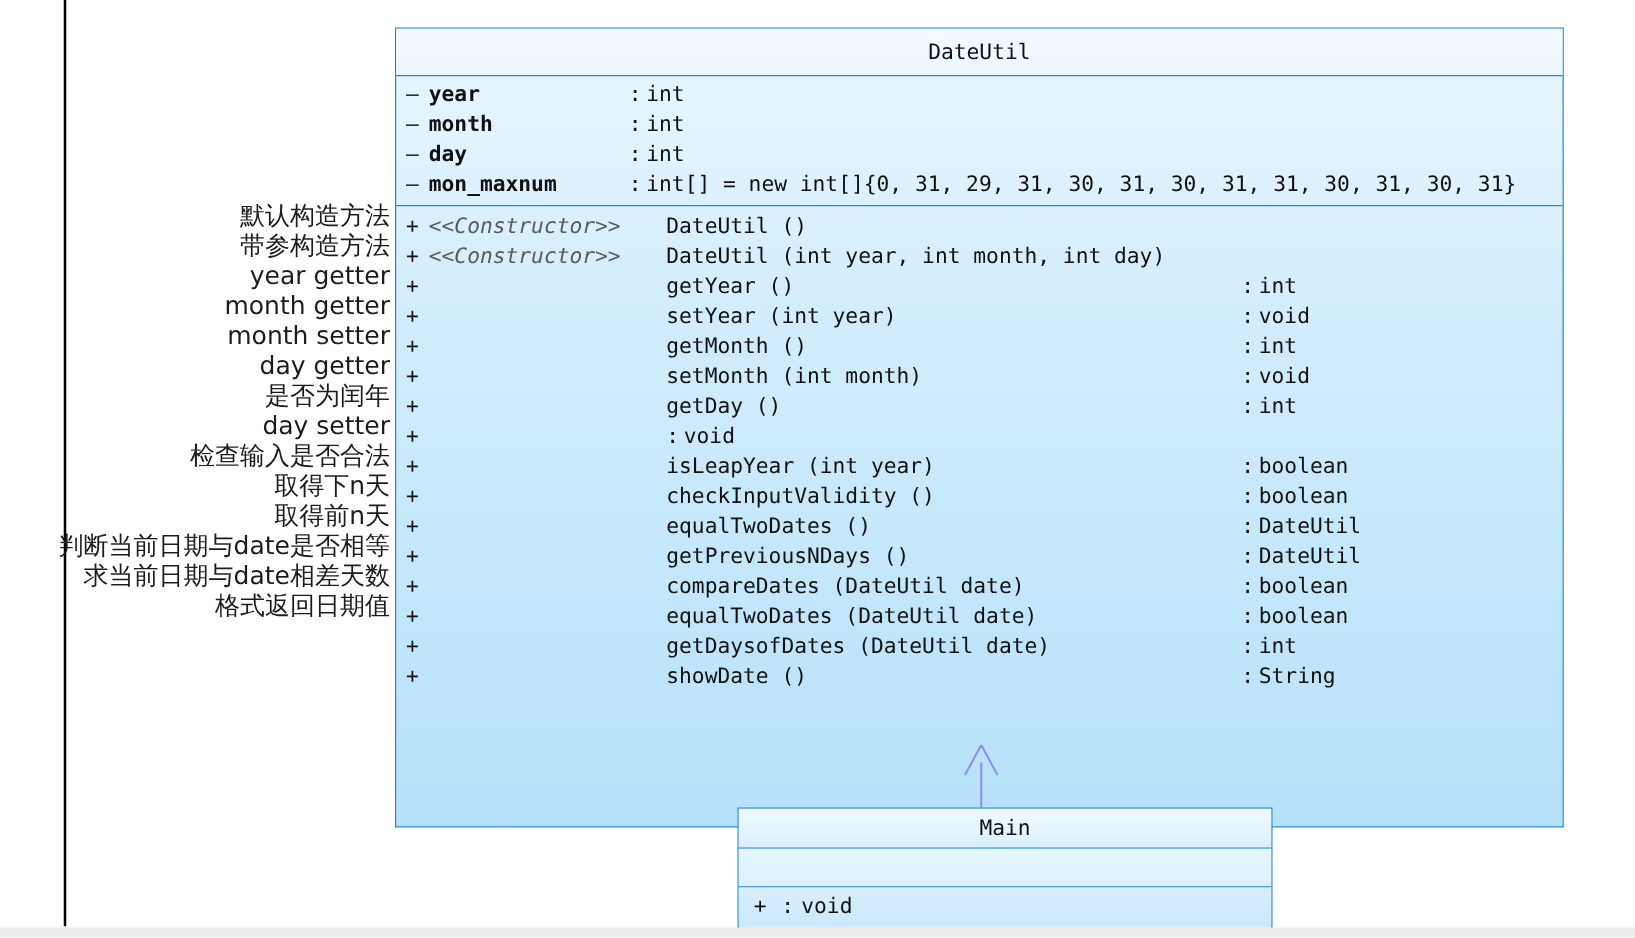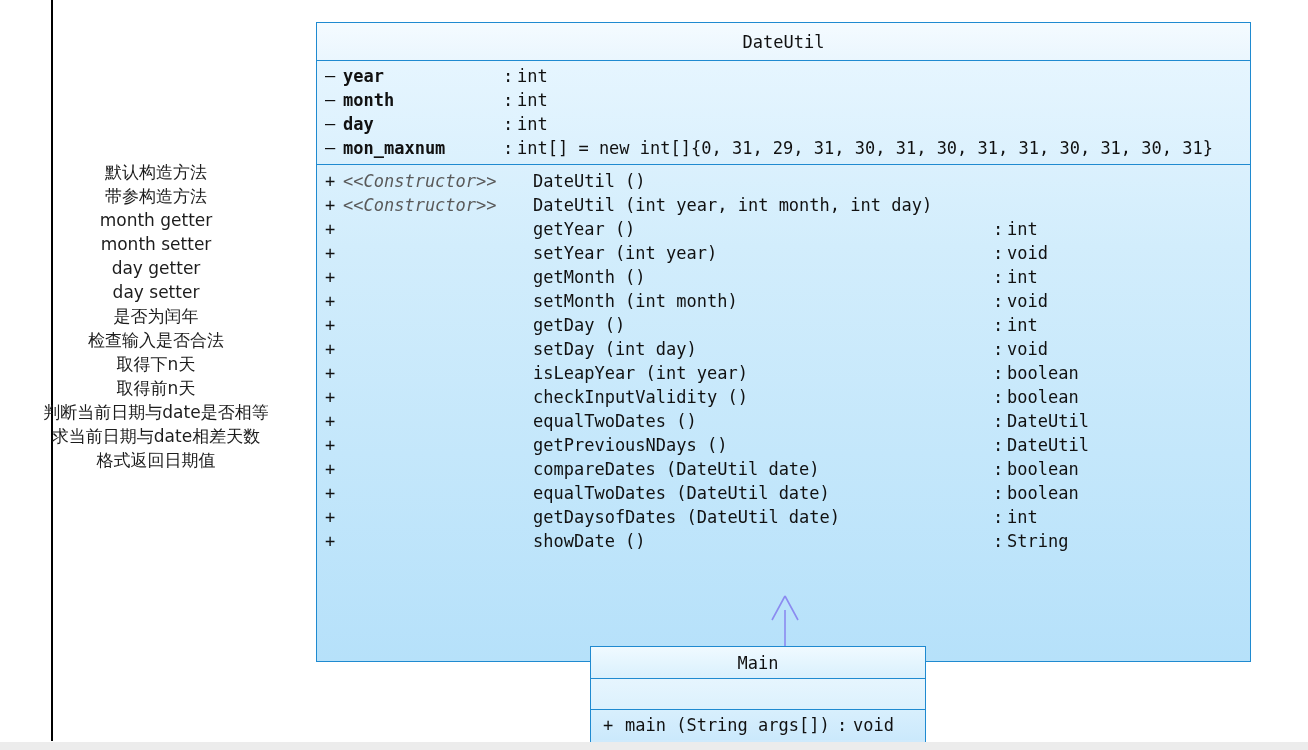--- a/index.html
+++ b/index.html
@@ -42,23 +42,23 @@
     height: 741px;
     background: #000000;
   }
 
   
   .annotations {
     position: absolute;
     left: 0px;
     top: 160px;
     width: 316px;
-    text-align: center;
+    text-align: right;
     font-family: "DejaVu Sans", "Liberation Sans", sans-serif;
-    font-size: 17px;
+    font-size: 20px;
     line-height: 24px;
     color: #1c1c1c;
     white-space: nowrap;
   }
   .annotations .ann {
     display: block;
     height: 24px;
     padding-right: 4px;
     box-sizing: border-box;
   }
@@ -119,21 +119,21 @@
 
   #class-dateutil .meth-row .col-vis    { width: 26px; flex: 0 0 26px; }
   #class-dateutil .meth-row .col-stereo { width: 190px; flex: 0 0 190px; font-style: italic; }
   #class-dateutil .meth-row .col-name   { width: 460px; flex: 0 0 460px; }
   #class-dateutil .meth-row .col-sep    { width: 14px; flex: 0 0 14px; text-align: left; }
 
   
   #class-main {
     left: 590px;
     top: 646px;
-    width: 336px;
+    width: 428px;
     height: 98px;
     background: linear-gradient(to bottom, #ddf1fd 0%, #cfeafc 100%);
   }
   #class-main .uml-title {
     height: 32px;
     line-height: 32px;
     background: linear-gradient(to bottom, #f0faff 0%, #d9f0fd 100%);
   }
   #class-main .empty-compartment {
     height: 30px;
@@ -161,25 +161,26 @@
 </head>
 <body>
 
 <div id="canvas">
 
   <div class="left-rule"></div>
 
   <div class="annotations" id="annotations">
       <span class="ann">默认构造方法</span>
       <span class="ann">带参构造方法</span>
+      <span class="ann">year getter</span>
       <span class="ann">month getter</span>
       <span class="ann">month setter</span>
       <span class="ann">day getter</span>
+      <span class="ann">是否为闰年</span>
       <span class="ann">day setter</span>
-      <span class="ann">是否为闰年</span>
       <span class="ann">检查输入是否合法</span>
       <span class="ann">取得下n天</span>
       <span class="ann">取得前n天</span>
       <span class="ann">判断当前日期与date是否相等</span>
       <span class="ann">求当前日期与date相差天数</span>
       <span class="ann">格式返回日期值</span>
     </div>
 
   <div class="uml-class" id="class-dateutil">
     <div class="uml-title">DateUtil</div>
@@ -255,21 +256,20 @@
         <div class="uml-row meth-row">
           <span class="col-vis">+</span>
           <span class="col-stereo"></span>
           <span class="col-name">getDay ()</span>
           <span class="col-sep">:</span>
           <span class="col-type">int</span>
         </div>
         <div class="uml-row meth-row">
           <span class="col-vis">+</span>
           <span class="col-stereo"></span>
-          <span class="col-name">setDay (int day)</span>
           <span class="col-sep">:</span>
           <span class="col-type">void</span>
         </div>
         <div class="uml-row meth-row">
           <span class="col-vis">+</span>
           <span class="col-stereo"></span>
           <span class="col-name">isLeapYear (int year)</span>
           <span class="col-sep">:</span>
           <span class="col-type">boolean</span>
         </div>
@@ -331,21 +331,20 @@
       <path d="M 25 2 L 38 26 M 25 2 L 12 26" fill="none" stroke="#8b8bf0" stroke-width="1.6"></path>
     </svg>
   </div>
 
   <div class="uml-class" id="class-main">
     <div class="uml-title">Main</div>
     <div class="empty-compartment"></div>
     <div class="ops-compartment" id="main-methods">
         <div class="uml-row main-meth-row">
           <span class="col-vis">+</span>
-          <span class="col-name">main (String args[])</span>
           <span class="col-sep">:</span>
           <span class="col-type">void</span>
         </div>
       </div>
   </div>
 
   <div class="page-bottom-strip"></div>
 </div>
 
 </body></html>

